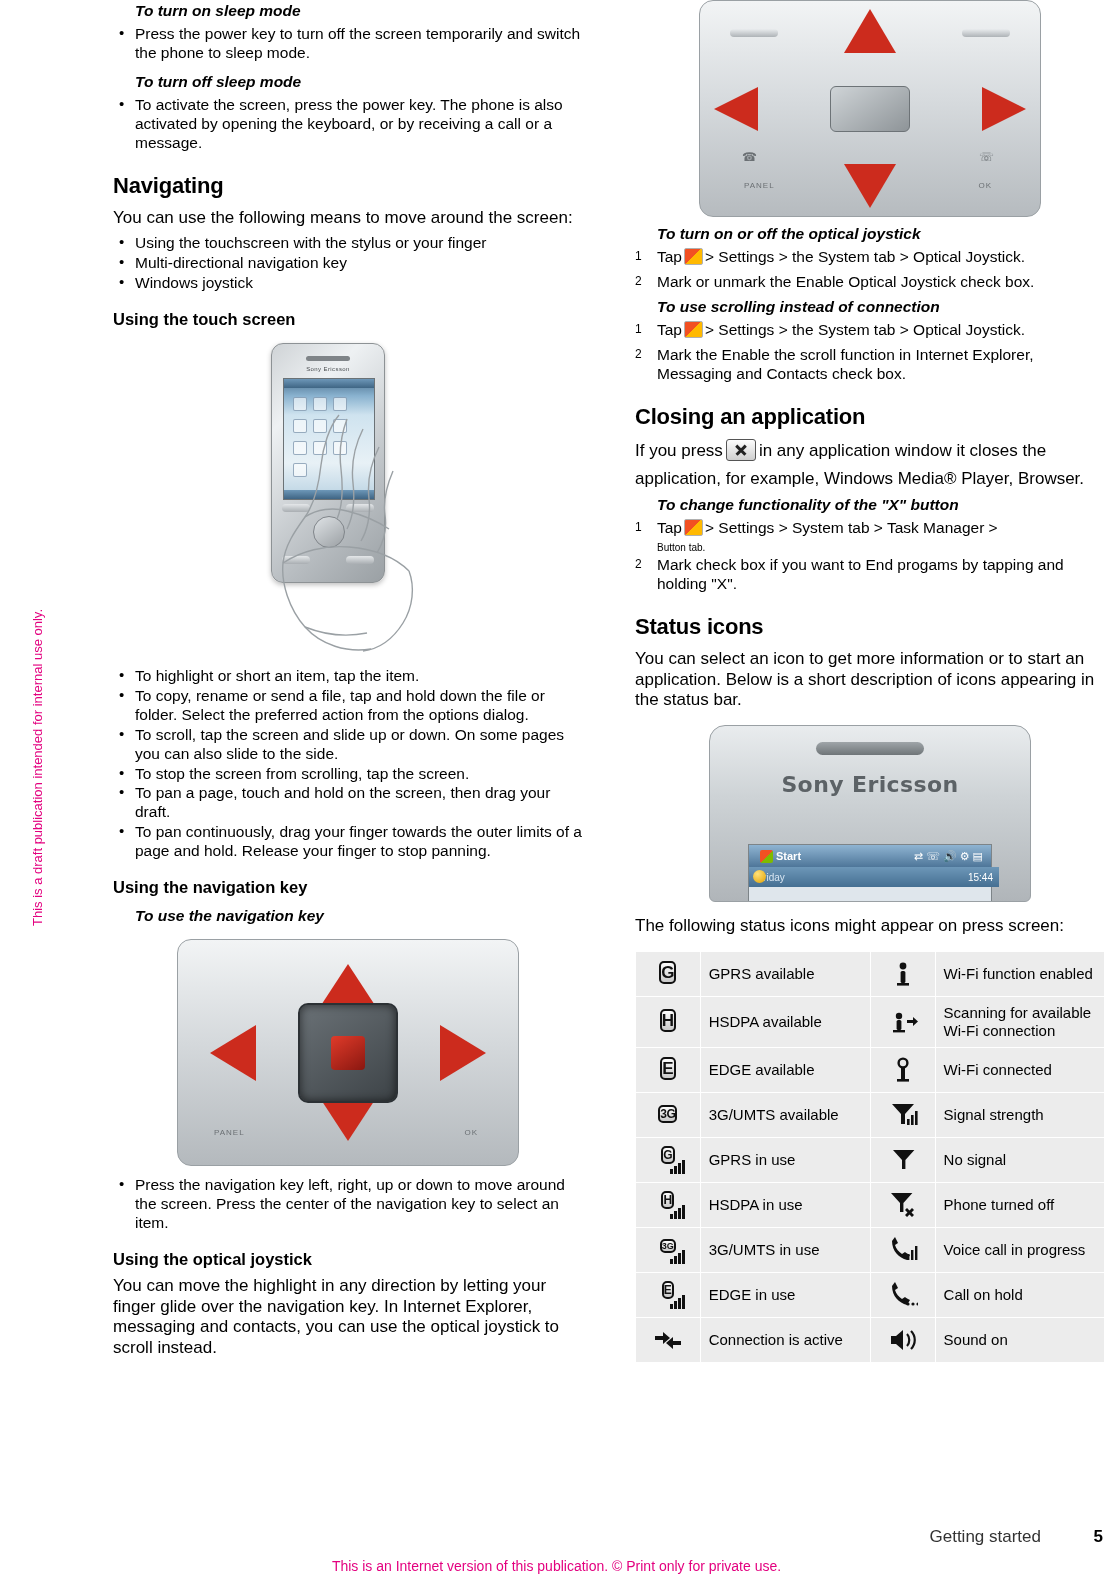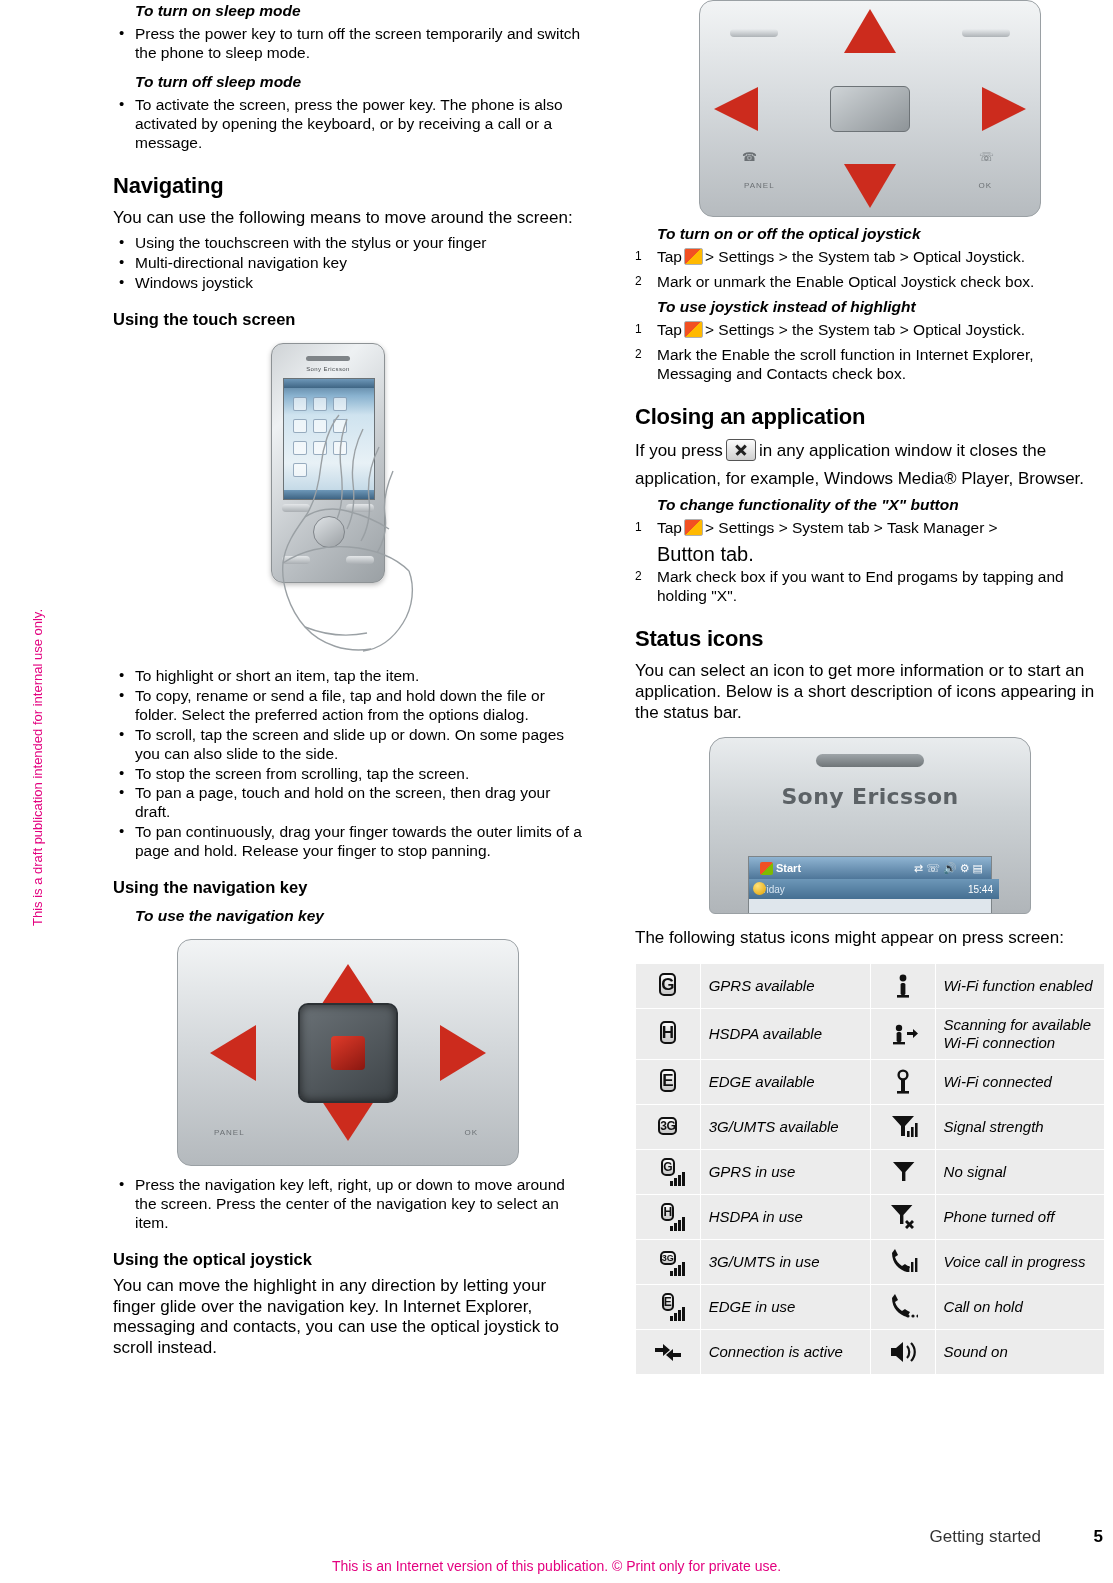--- a/index.html
+++ b/index.html
@@ -77,21 +77,21 @@
     line-height: 1.22;
     margin-bottom: 6px;
   }
   ol.steps li .num {
     position: absolute;
     left: 0; top: 1px;
     font-size: 12px;
     font-weight: normal;
   }
   .sub-para {
-    font-size: 20px;
+    font-size: 10px;
     line-height: 1.22;
     margin: 0 0 6px 22px;
   }
 
   
   .watermark {
     position: absolute;
     left: -163px;
     top: 760px;
     width: 400px;
@@ -401,21 +401,21 @@
     background: #ececec;
     padding: 7px 8px;
     vertical-align: middle;
     line-height: 1.2;
   }
   td.icon-cell {
     width: 54px;
     text-align: center;
     background: #ececec;
   }
-  td.text-cell { width: 181px; font-style: italic; }
+  td.text-cell { width: 181px; }
 
   .ico {
     display: inline-block;
     width: 30px; height: 30px;
     position: relative;
     vertical-align: middle;
   }
   .ico-letter {
     width: 30px; height: 30px;
     border: 2px solid #111;
@@ -589,21 +589,21 @@
       <li>
         <span class="num">1</span>
         <span>Tap</span><span class="inline-win"></span><span>&gt; Settings &gt; the System tab &gt; Optical Joystick.</span>
       </li>
       <li>
         <span class="num">2</span>
         <span>Mark or unmark the Enable Optical Joystick check box.</span>
       </li>
     </ol>
 
-    <div class="proc-title tight">To use joystick instead of highlight</div>
+    <div class="proc-title tight">To use scrolling instead of connection</div>
     <ol class="steps">
       <li>
         <span class="num">1</span>
         <span>Tap</span><span class="inline-win"></span><span>&gt; Settings &gt; the System tab &gt; Optical Joystick.</span>
       </li>
       <li>
         <span class="num">2</span>
         <span>Mark the Enable the scroll function in Internet Explorer, Messaging and Contacts check box.</span>
       </li>
     </ol>

